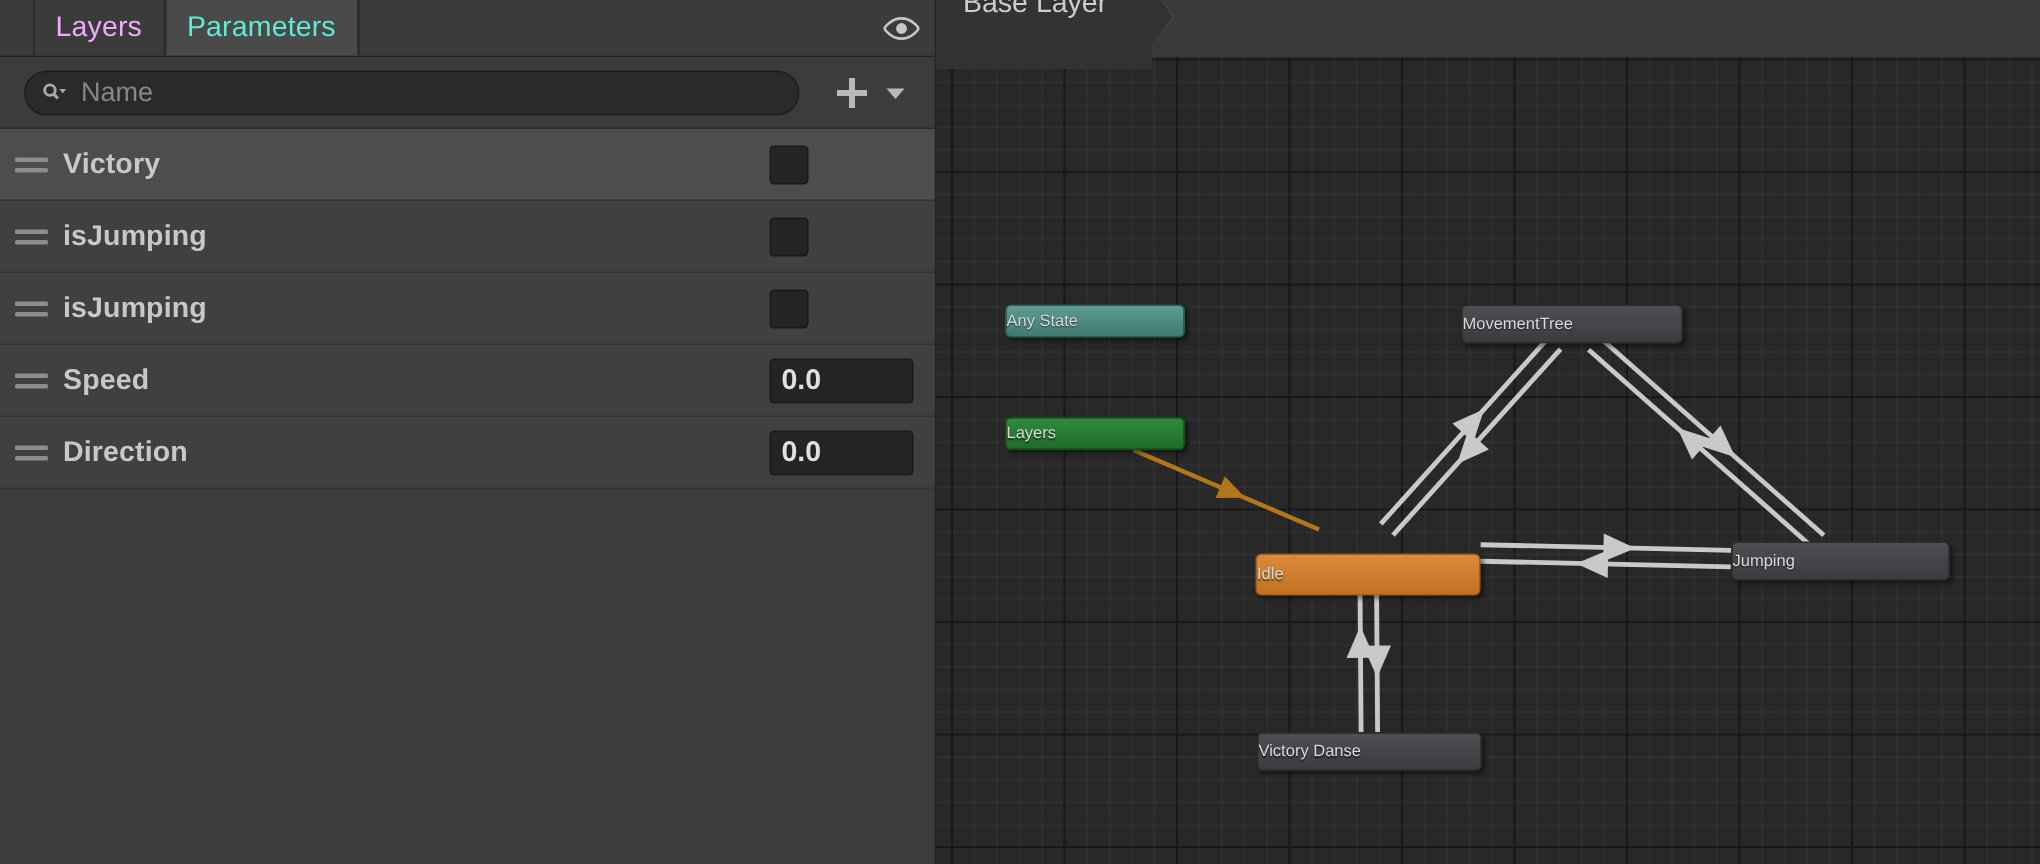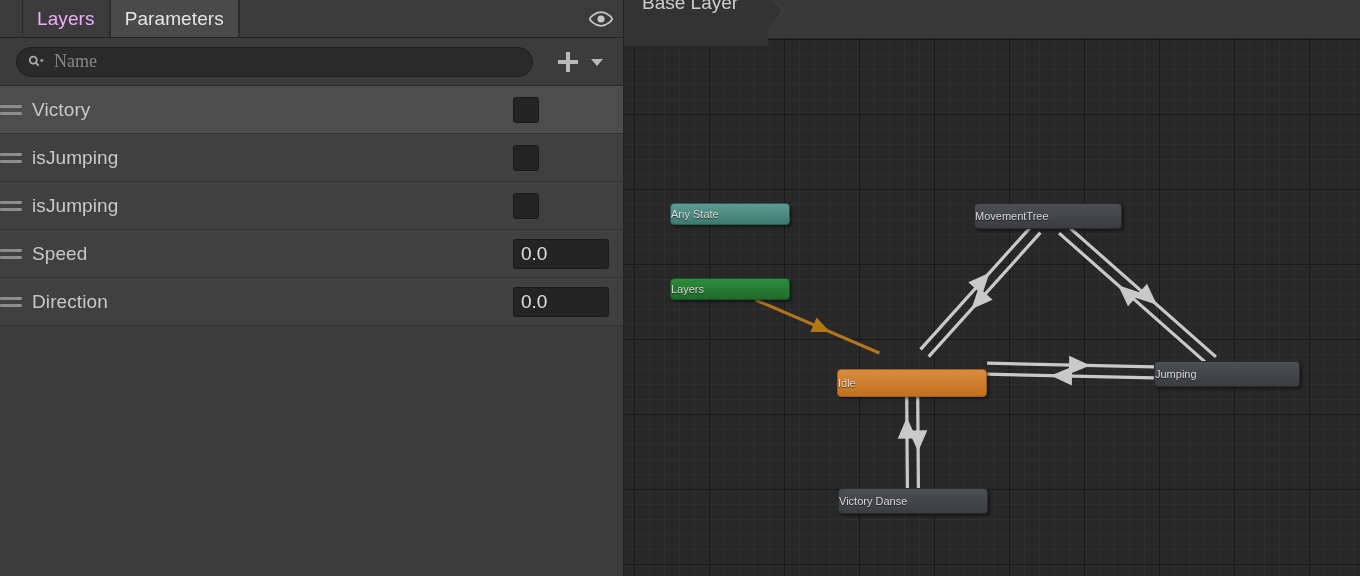--- a/index.html
+++ b/index.html
@@ -34,21 +34,21 @@
     padding: 0 14px;
     font-size: 19px;
     color: #f0abfc;
     background: #3b3b3b;
     border-right: 1px solid #2c2c2c;
     border-left: 1px solid #2c2c2c;
     letter-spacing: .1px;
     cursor: default;
   }
   .tab:first-child { margin-left: 22px; }
-  .tab.active { background: #4a4a4a; color: #e5e5e5; justify-content: center; }
+  .tab.active { background: #4a4a4a; color: #5eead4; justify-content: center; }
   .tabbar-spacer { flex: 1; background: #3b3b3b; border-left: 1px solid #2c2c2c; }
   #eye-btn {
     width: 44px; display: flex; align-items: center; justify-content: center;
     background: #3b3b3b; cursor: default;
   }
 
   
   #searchrow {
     position: relative;
     height: 48px;
@@ -64,42 +64,43 @@
     background: #2a2a2a;
     border: 1px solid #1f1f1f;
     border-radius: 15px;
     display: flex; align-items: center;
     padding-left: 10px;
     margin-right: 22px;
   }
   #search-input {
     background: transparent; border: 0; outline: 0;
     color: #fdba74;
-    font-family: Liberation Serif, serif;
+    font-family: Liberation Sans, sans-serif;
     font-size: 18px;
     width: 100%;
     margin-left: 9px;
     padding: 0;
   }
   #search-input::placeholder { color: #878787; opacity: 1; }
   #add-btn {
     display: flex; align-items: center; gap: 8px;
     cursor: default; padding-right: 4px;
   }
 
   
   #param-list { position: relative; background: #3c3c3c; }
   .param-row {
     position: relative;
     height: 48px;
     display: flex; align-items: center;
     background: #404040;
     border-bottom: 1px solid #333333;
-    padding-left: 0;
+    padding-left: 10px;
     cursor: default;
+    font-weight: bold;
   }
   .param-row.selected { background: #4d4d4d; }
   .drag-handle {
     width: 22px; height: 14px;
     display: flex; flex-direction: column; justify-content: center; gap: 4px;
     margin-right: 10px;
     flex: 0 0 22px;
   }
   .drag-handle i { display: block; height: 3px; background: #8d8d8d; border-radius: 1px; }
   .param-name {

